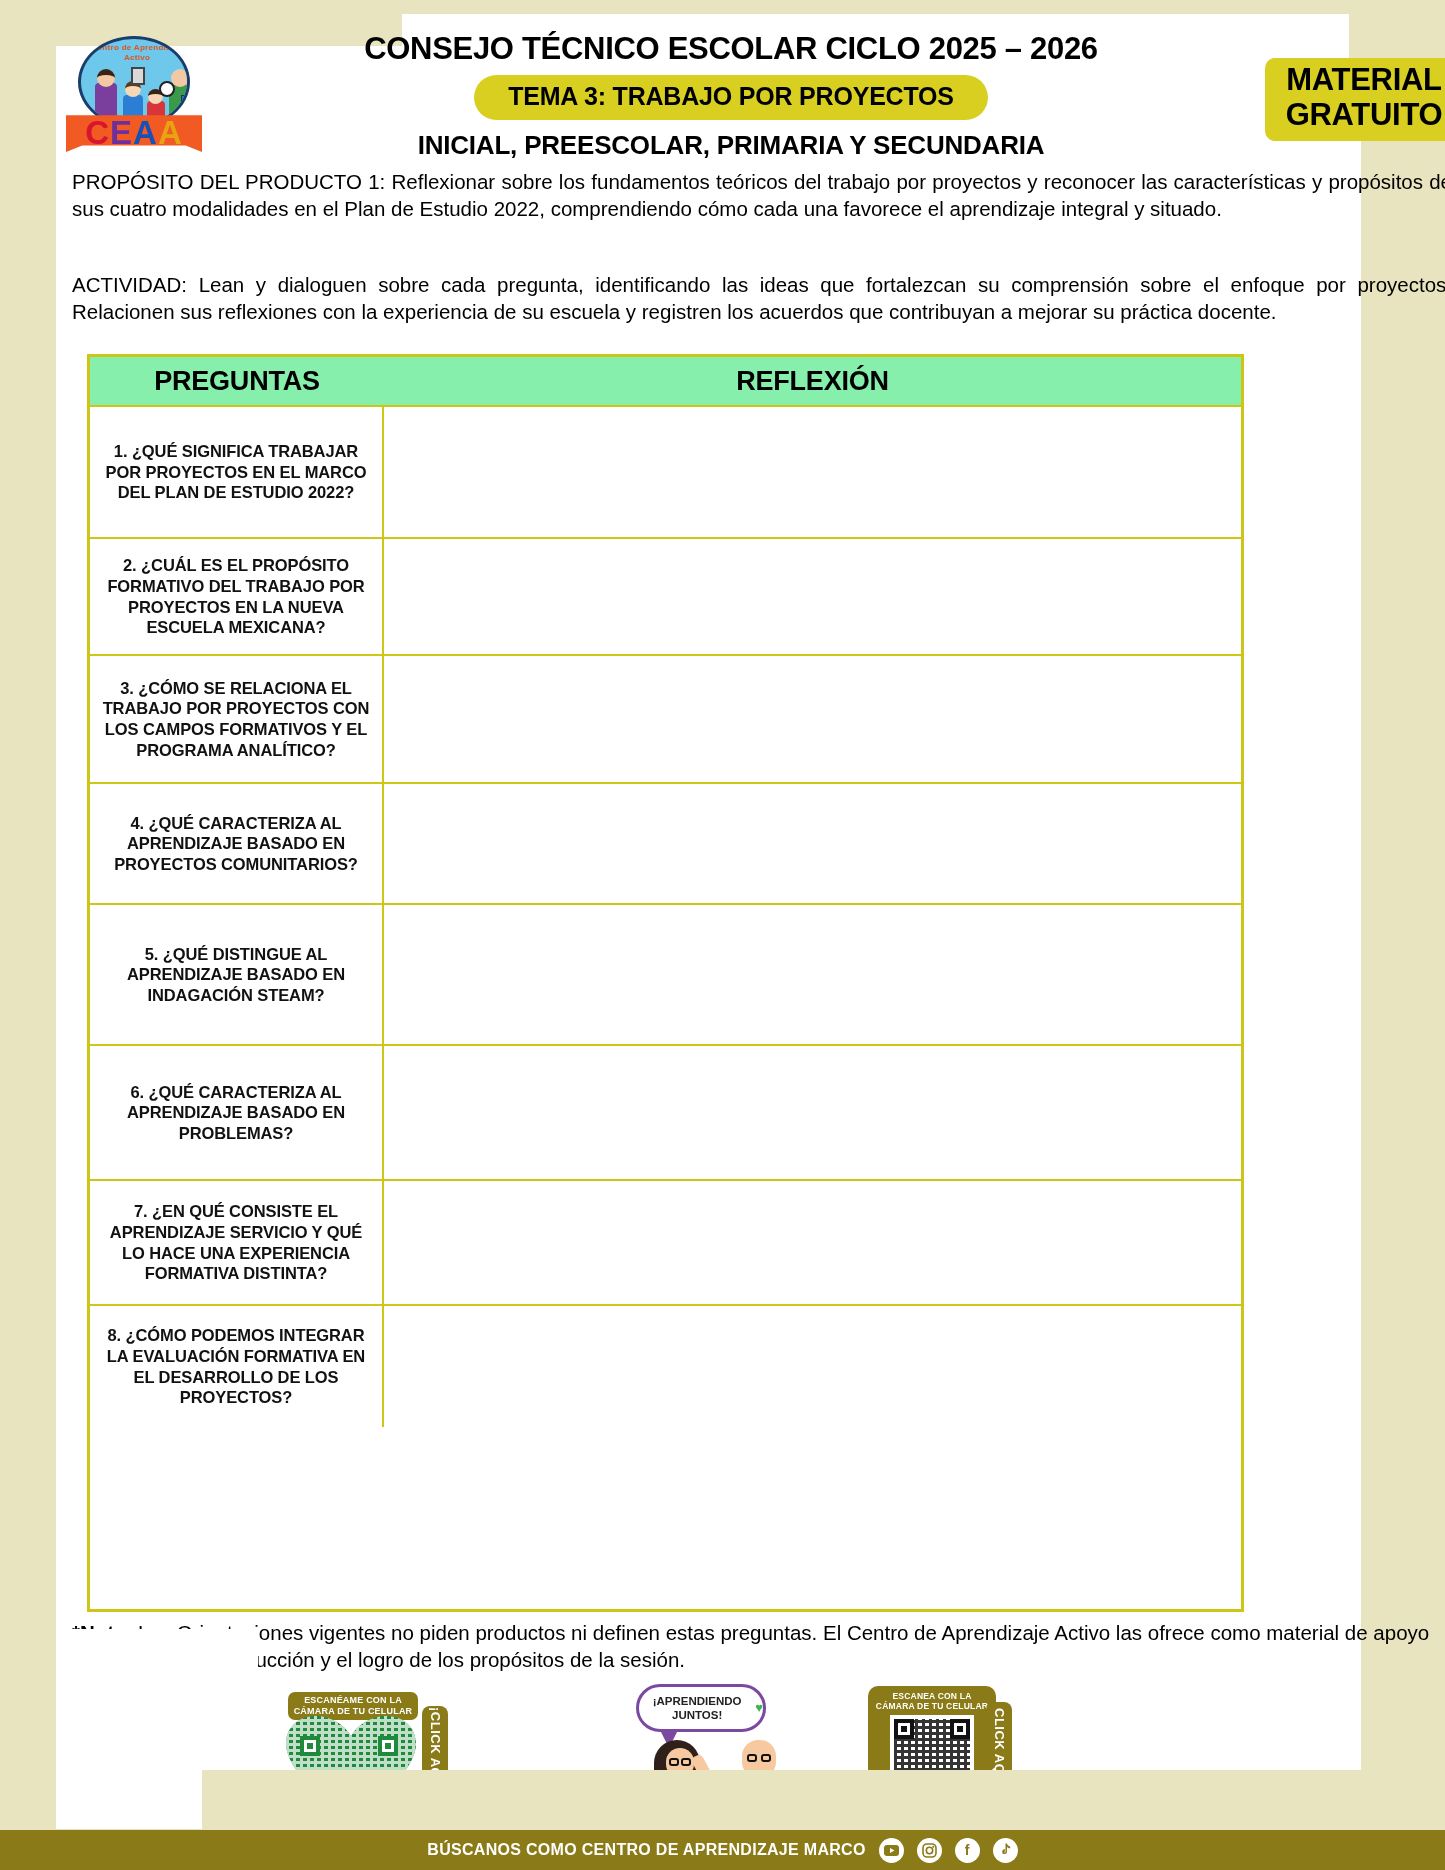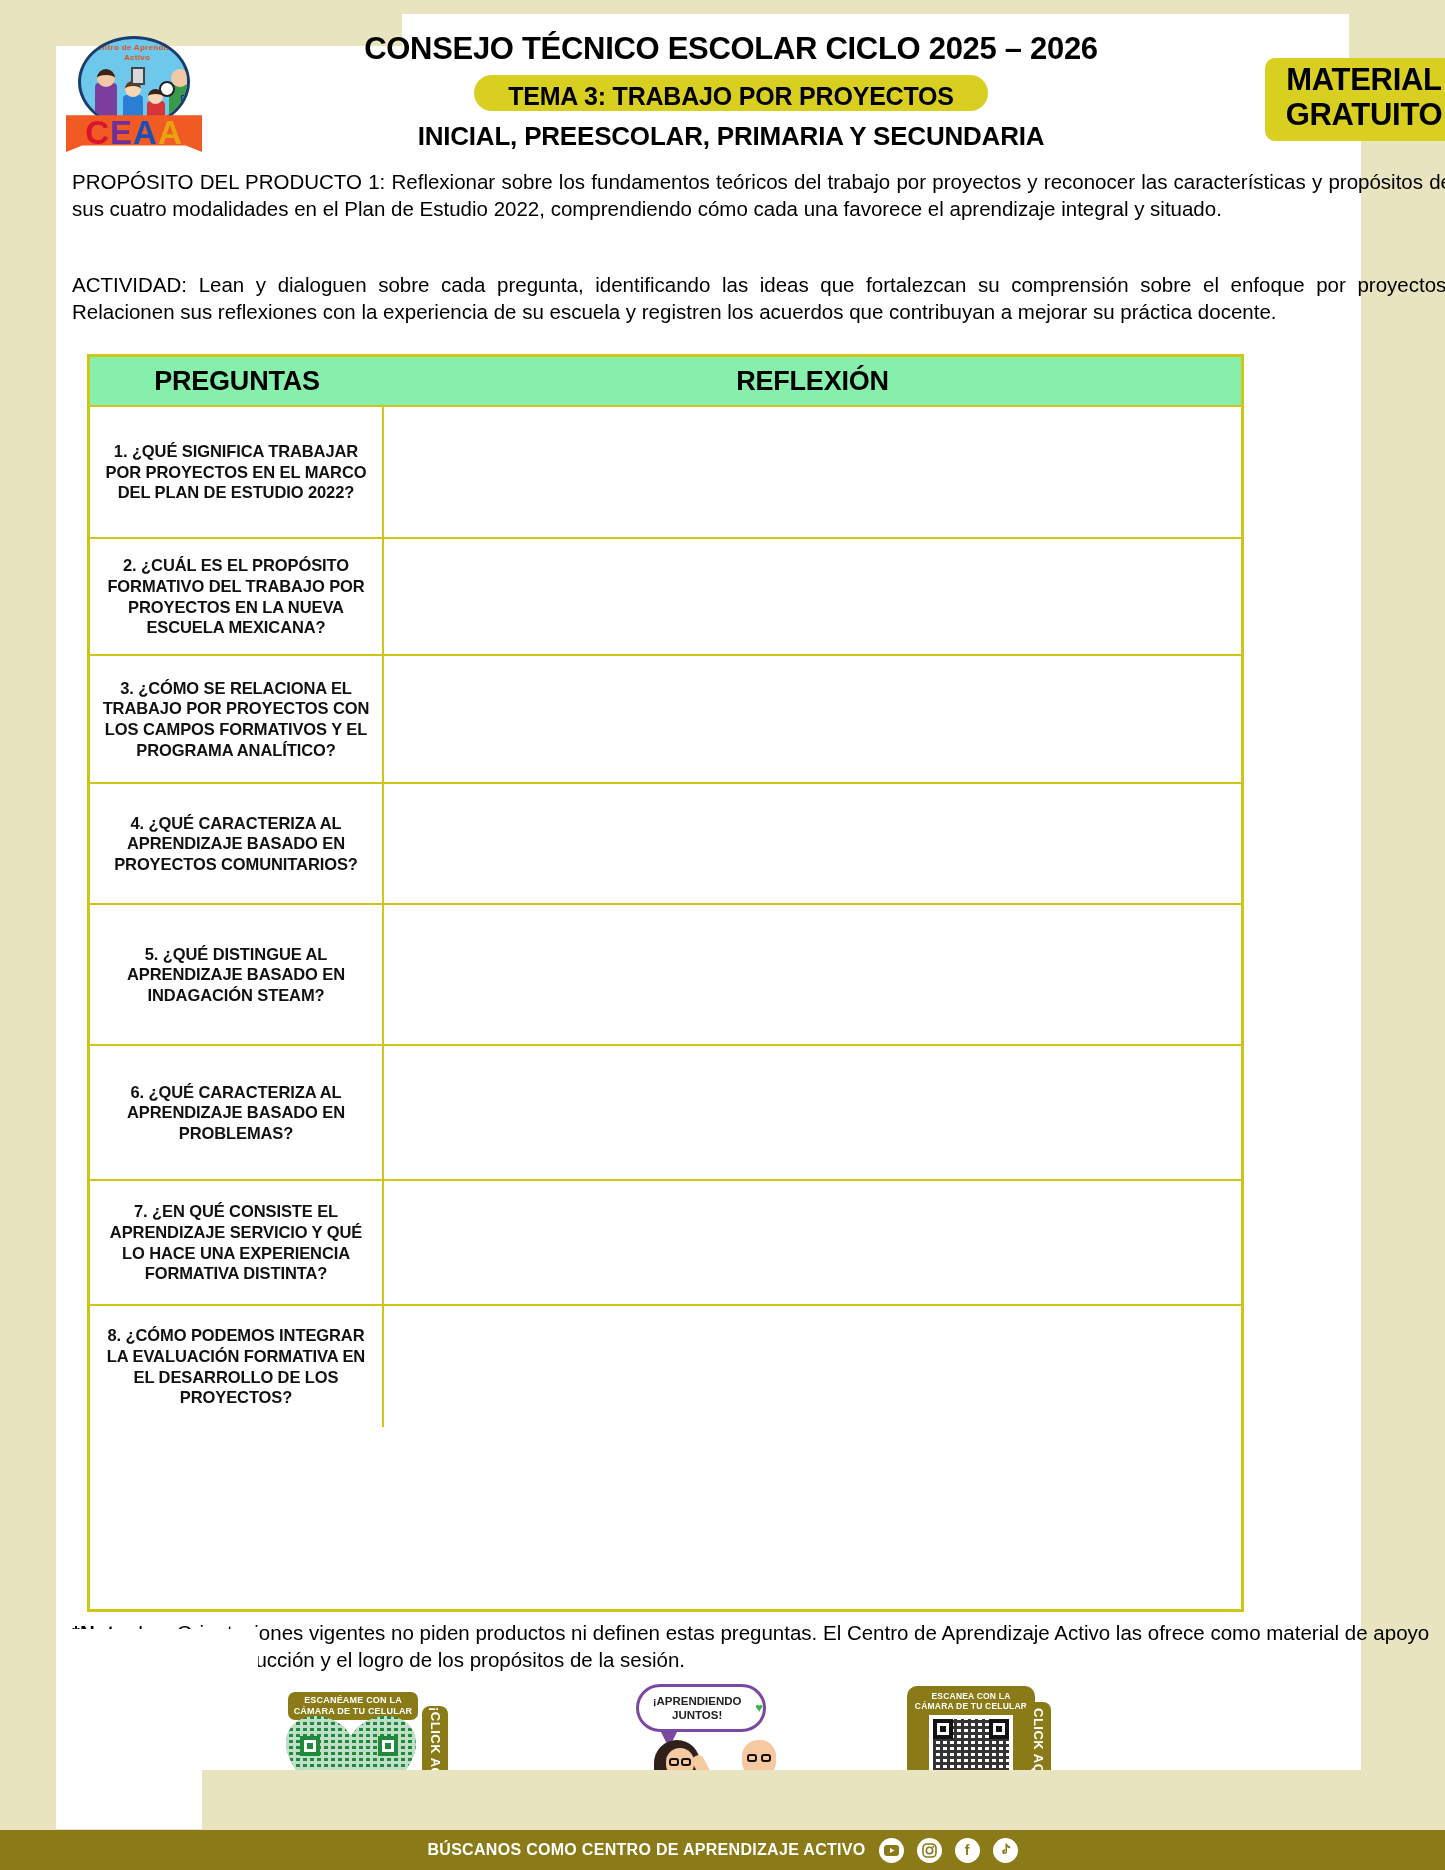--- a/index.html
+++ b/index.html
@@ -90,21 +90,21 @@
   .title-main {
     font-size: 31px; font-weight: 900; color: #000;
     letter-spacing: -0.3px; line-height: 1.1;
     white-space: nowrap;
   }
   .tema-pill {
     display: inline-block;
     margin-top: 9px;
     background: #d8cf21;
     border-radius: 26px;
-    padding: 7px 34px 0 34px;
+    padding: 7px 34px 9px 34px;
     font-size: 25px; font-weight: 900; color: #000;
     letter-spacing: -0.2px;
   }
   .title-levels {
     margin-top: 10px;
     font-size: 26px; font-weight: 900; color: #000;
     letter-spacing: -0.2px;
   }
   .material-badge {
     position: absolute; right: 10px; top: 26px;
@@ -229,21 +229,21 @@
   .fig { position: absolute; }
   .f-woman-body { left: 40px; top: 92px; width: 42px; height: 58px; background: #7a3f9d; border-radius: 8px 8px 0 0; }
   .f-woman-hair { left: 38px; top: 56px; width: 46px; height: 48px; background: #2f2119; border-radius: 24px 24px 14px 14px; }
   .f-woman-face { left: 50px; top: 64px; width: 28px; height: 30px; background: #f6c9a0; border-radius: 14px; }
   .f-man-body { left: 118px; top: 92px; width: 48px; height: 58px; background: #3a9a4a; border-radius: 8px 8px 0 0; }
   .f-man-face { left: 126px; top: 56px; width: 34px; height: 38px; background: #f6c9a0; border-radius: 16px; }
   .glasses { position: absolute; width: 10px; height: 8px; border: 2px solid #111; border-radius: 3px; }
   .f-arm { position: absolute; background: #f6c9a0; border-radius: 5px; }
 
   
-  .qr-right { position: absolute; left: 851px; top: -18px; width: 152px; height: 140px; }
+  .qr-right { position: absolute; left: 812px; top: -18px; width: 152px; height: 140px; }
   .qr-box {
     position: absolute; left: 0; top: 0; width: 128px; height: 138px;
     background: #8a7a18; border-radius: 10px;
     color: #fff; text-align: center; padding: 5px 4px;
   }
   .qr-box .cap { font-size: 8.5px; font-weight: 900; line-height: 10px; letter-spacing: .2px; }
   .qr-code {
     width: 84px; height: 84px; margin: 4px auto 3px auto; background: #fff;
     position: relative; overflow: hidden;
   }
@@ -433,21 +433,21 @@
         <div class="hand" style="left:104px;top:96px">☝</div>
       </div>
     </div>
 
     <div class="notch-bl"></div>
   </div>
 
   <div class="strip-beige"></div>
 
   <div class="footer">
-    <span class="footer-text">BÚSCANOS COMO CENTRO DE APRENDIZAJE ACTIVO</span>
+    <span class="footer-text">BÚSCANOS COMO CENTRO DE APRENDIZAJE MARCO</span>
     <span class="soc">
       <svg width="15" height="11" viewBox="0 0 15 11">
           <rect x="0" y="0" width="15" height="11" rx="3" fill="#8a7a18"></rect>
           <polygon points="6,3 10.5,5.5 6,8" fill="#fff"></polygon>
         </svg>
     </span>
     <span class="soc">
       <svg width="15" height="15" viewBox="0 0 15 15">
           <rect x="1" y="1" width="13" height="13" rx="4" fill="none" stroke="#8a7a18" stroke-width="1.6"></rect>
           <circle cx="7.5" cy="7.5" r="3.2" fill="none" stroke="#8a7a18" stroke-width="1.6"></circle>

